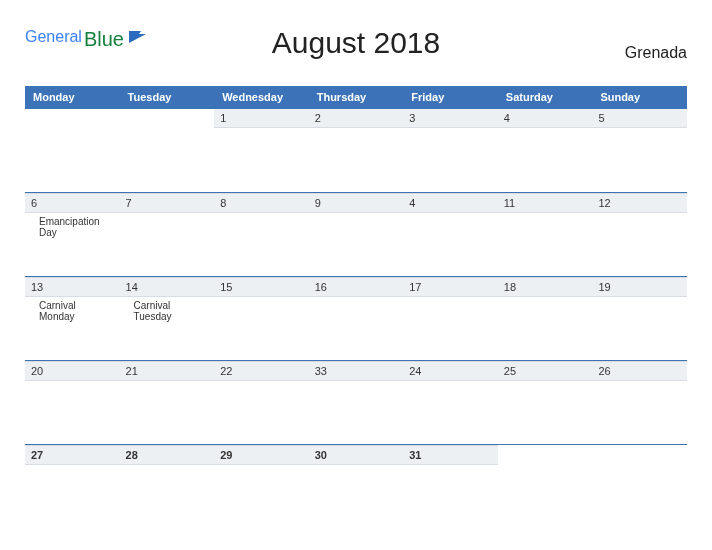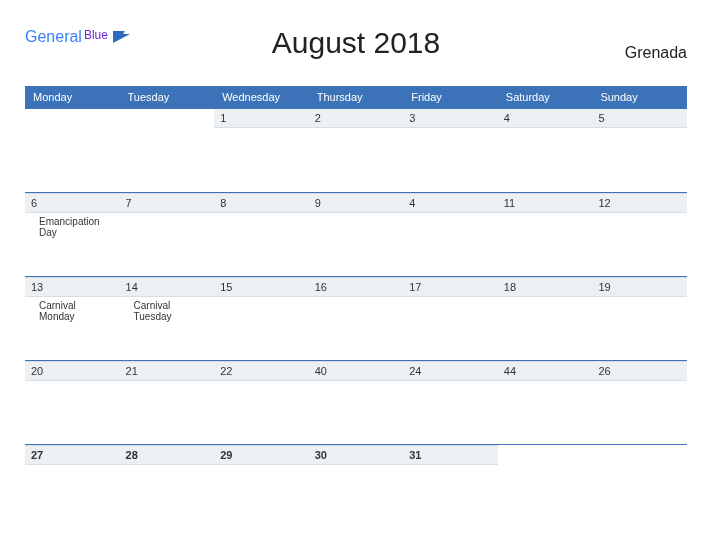--- a/index.html
+++ b/index.html
@@ -23,22 +23,22 @@
     display: flex;
     align-items: flex-start;
     gap: 2px;
   }
   .logo-text1 {
     font-size: 16px;
     color: #3b82f6;
     font-weight: 500;
   }
   .logo-text2 {
-    font-size: 12px;
-    color: #6d28d9;
+    font-size: 20px;
+    color: #15803d;
     font-weight: 500;
   }
   .logo-icon {
     width: 20px;
     height: 14px;
     margin-left: 2px;
     margin-top: 2px;
   }
   .title {
     text-align: center;
@@ -56,21 +56,21 @@
   }
   .calendar {
     width: 100%;
     border-collapse: collapse;
     table-layout: fixed;
   }
   .calendar thead th {
     background: #3b72b8;
     color: #fff;
     font-size: 11px;
-    font-weight: 400;
+    font-weight: 700;
     text-align: left;
     padding: 5px 8px;
   }
   .calendar tbody tr {
     border-top: 1px solid #3b72b8;
   }
   .calendar tbody td {
     height: 84px;
     vertical-align: top;
     font-size: 11px;
@@ -213,27 +213,27 @@
         <td>
           <div class="daynum">20</div>
         </td>
         <td>
           <div class="daynum">21</div>
         </td>
         <td>
           <div class="daynum">22</div>
         </td>
         <td>
-          <div class="daynum">40</div>
+          <div class="daynum">33</div>
         </td>
         <td>
           <div class="daynum">24</div>
         </td>
         <td>
-          <div class="daynum">44</div>
+          <div class="daynum">25</div>
         </td>
         <td>
           <div class="daynum">26</div>
         </td>
       </tr>
       <tr style="height: 60px; font-weight: bold;">
         <td style="height: 60px;">
           <div class="daynum">27</div>
         </td>
         <td style="height: 60px;">

